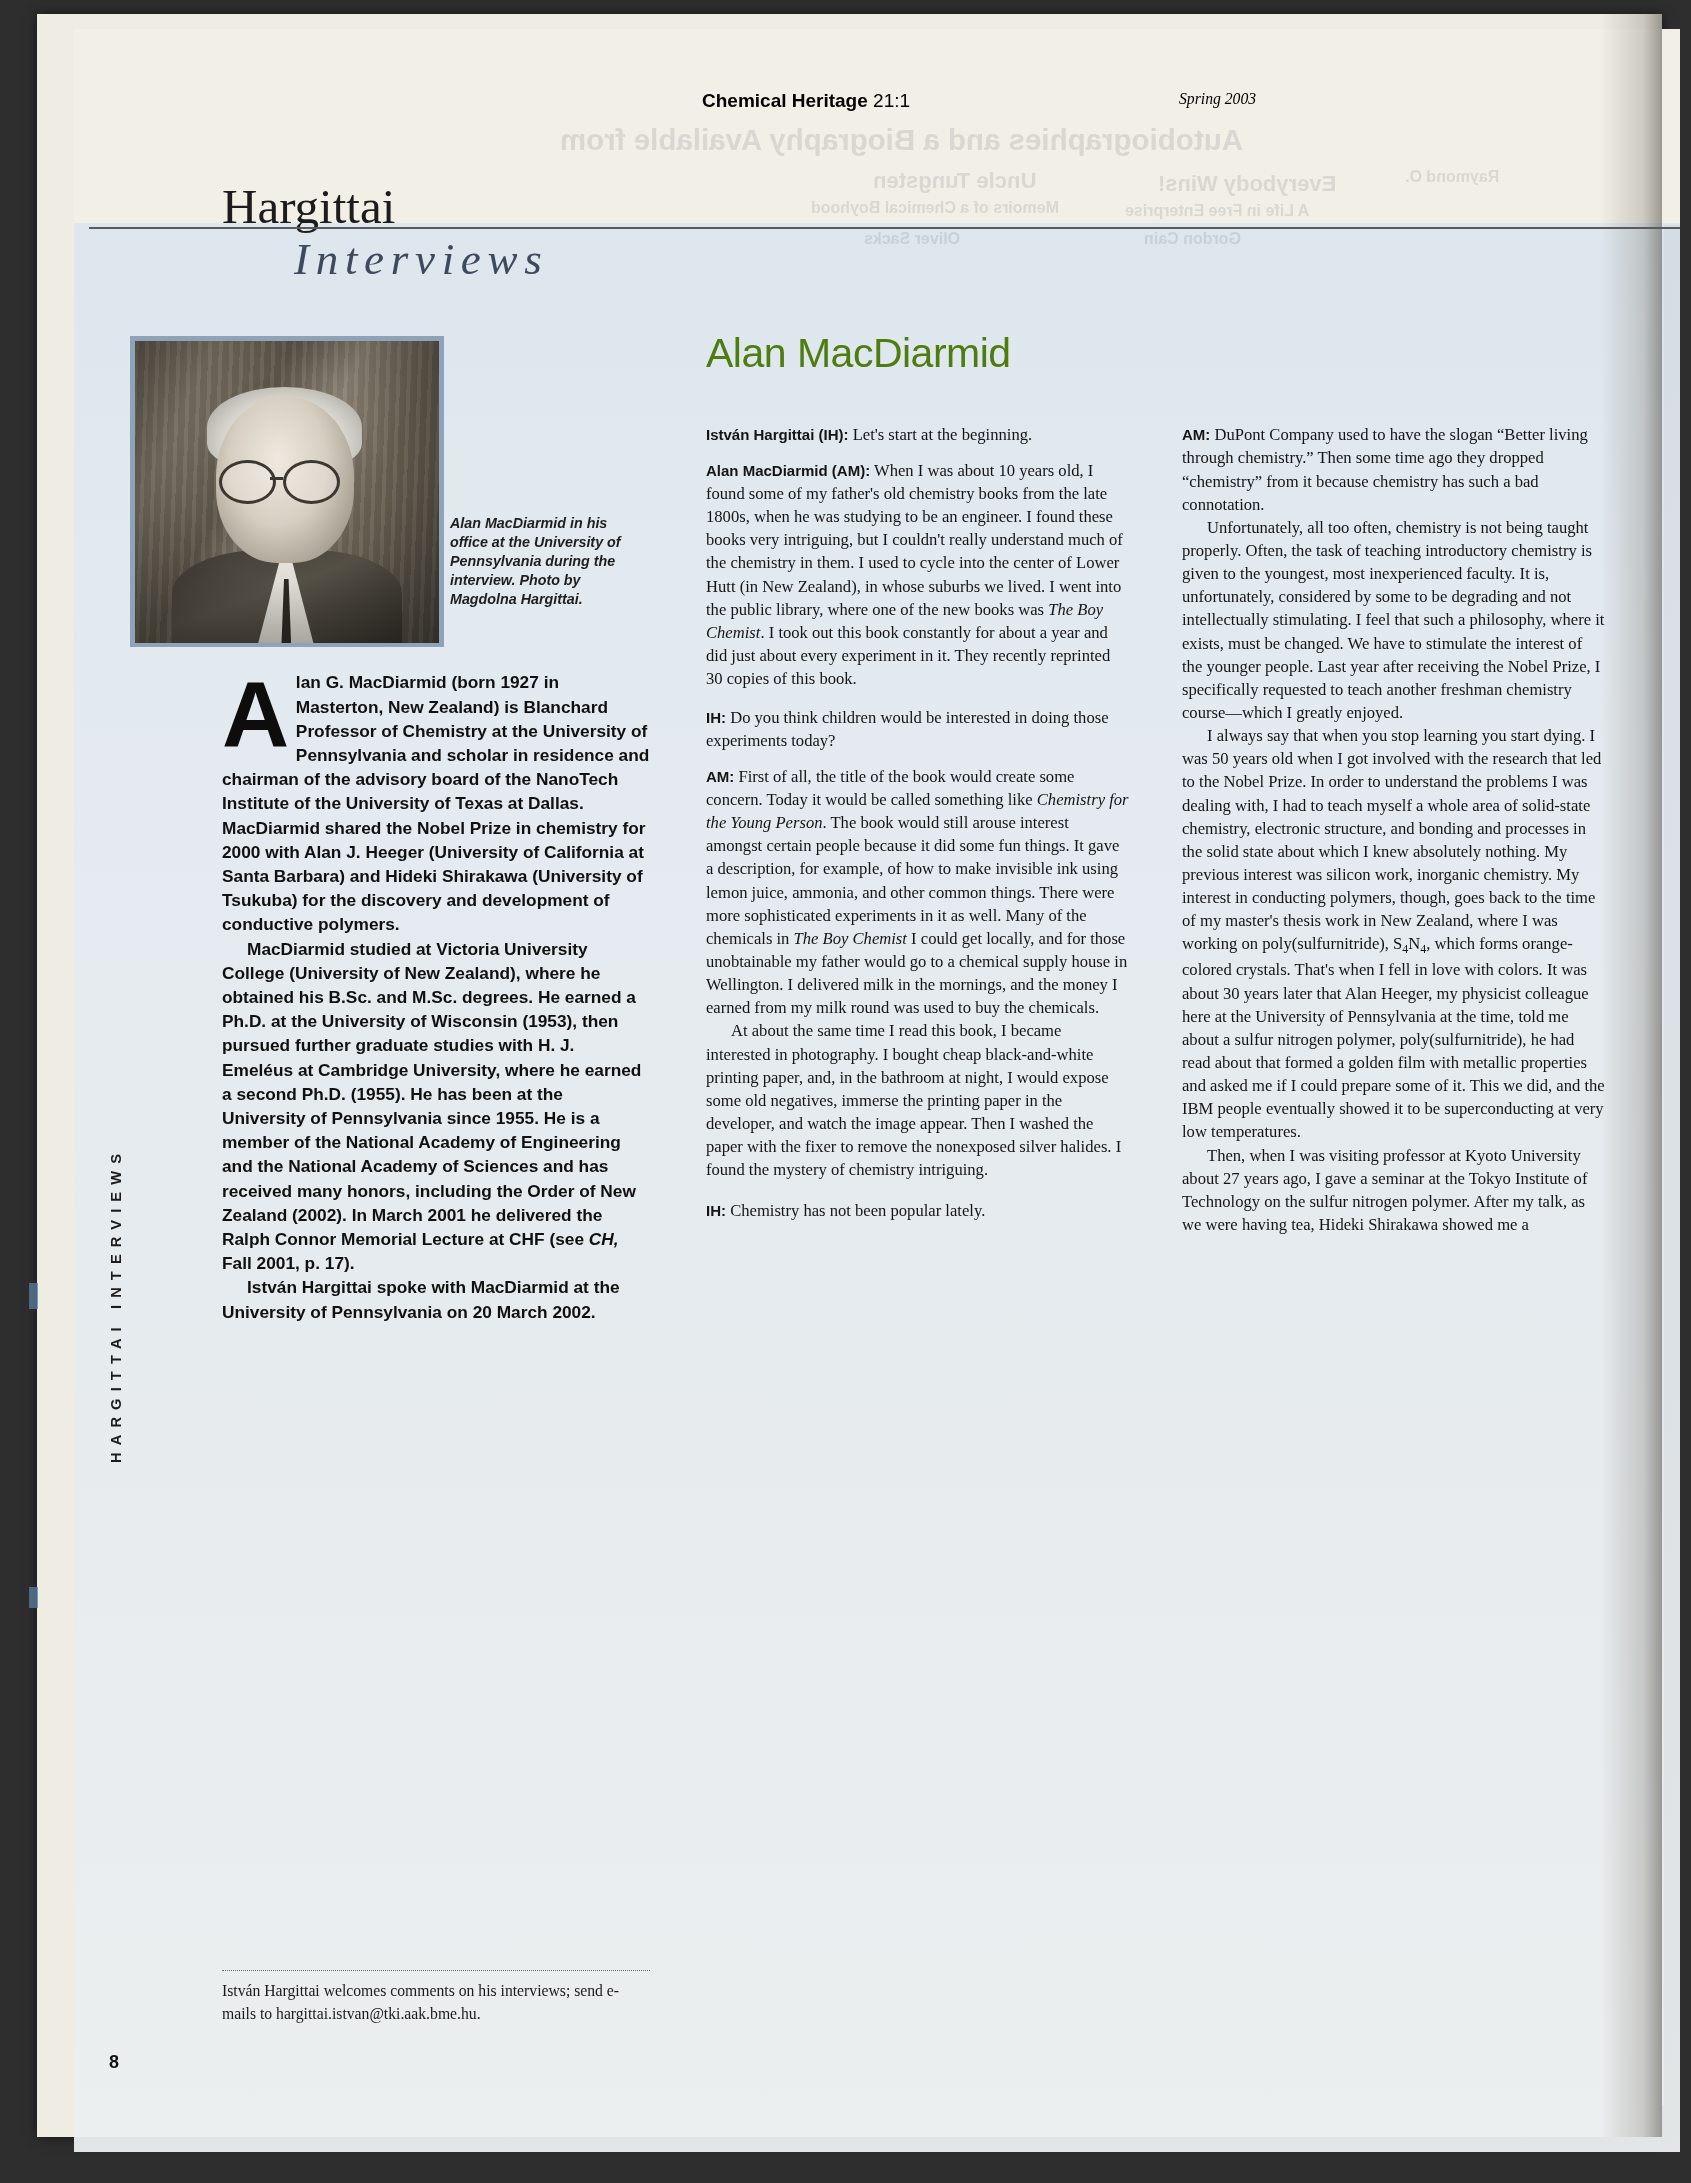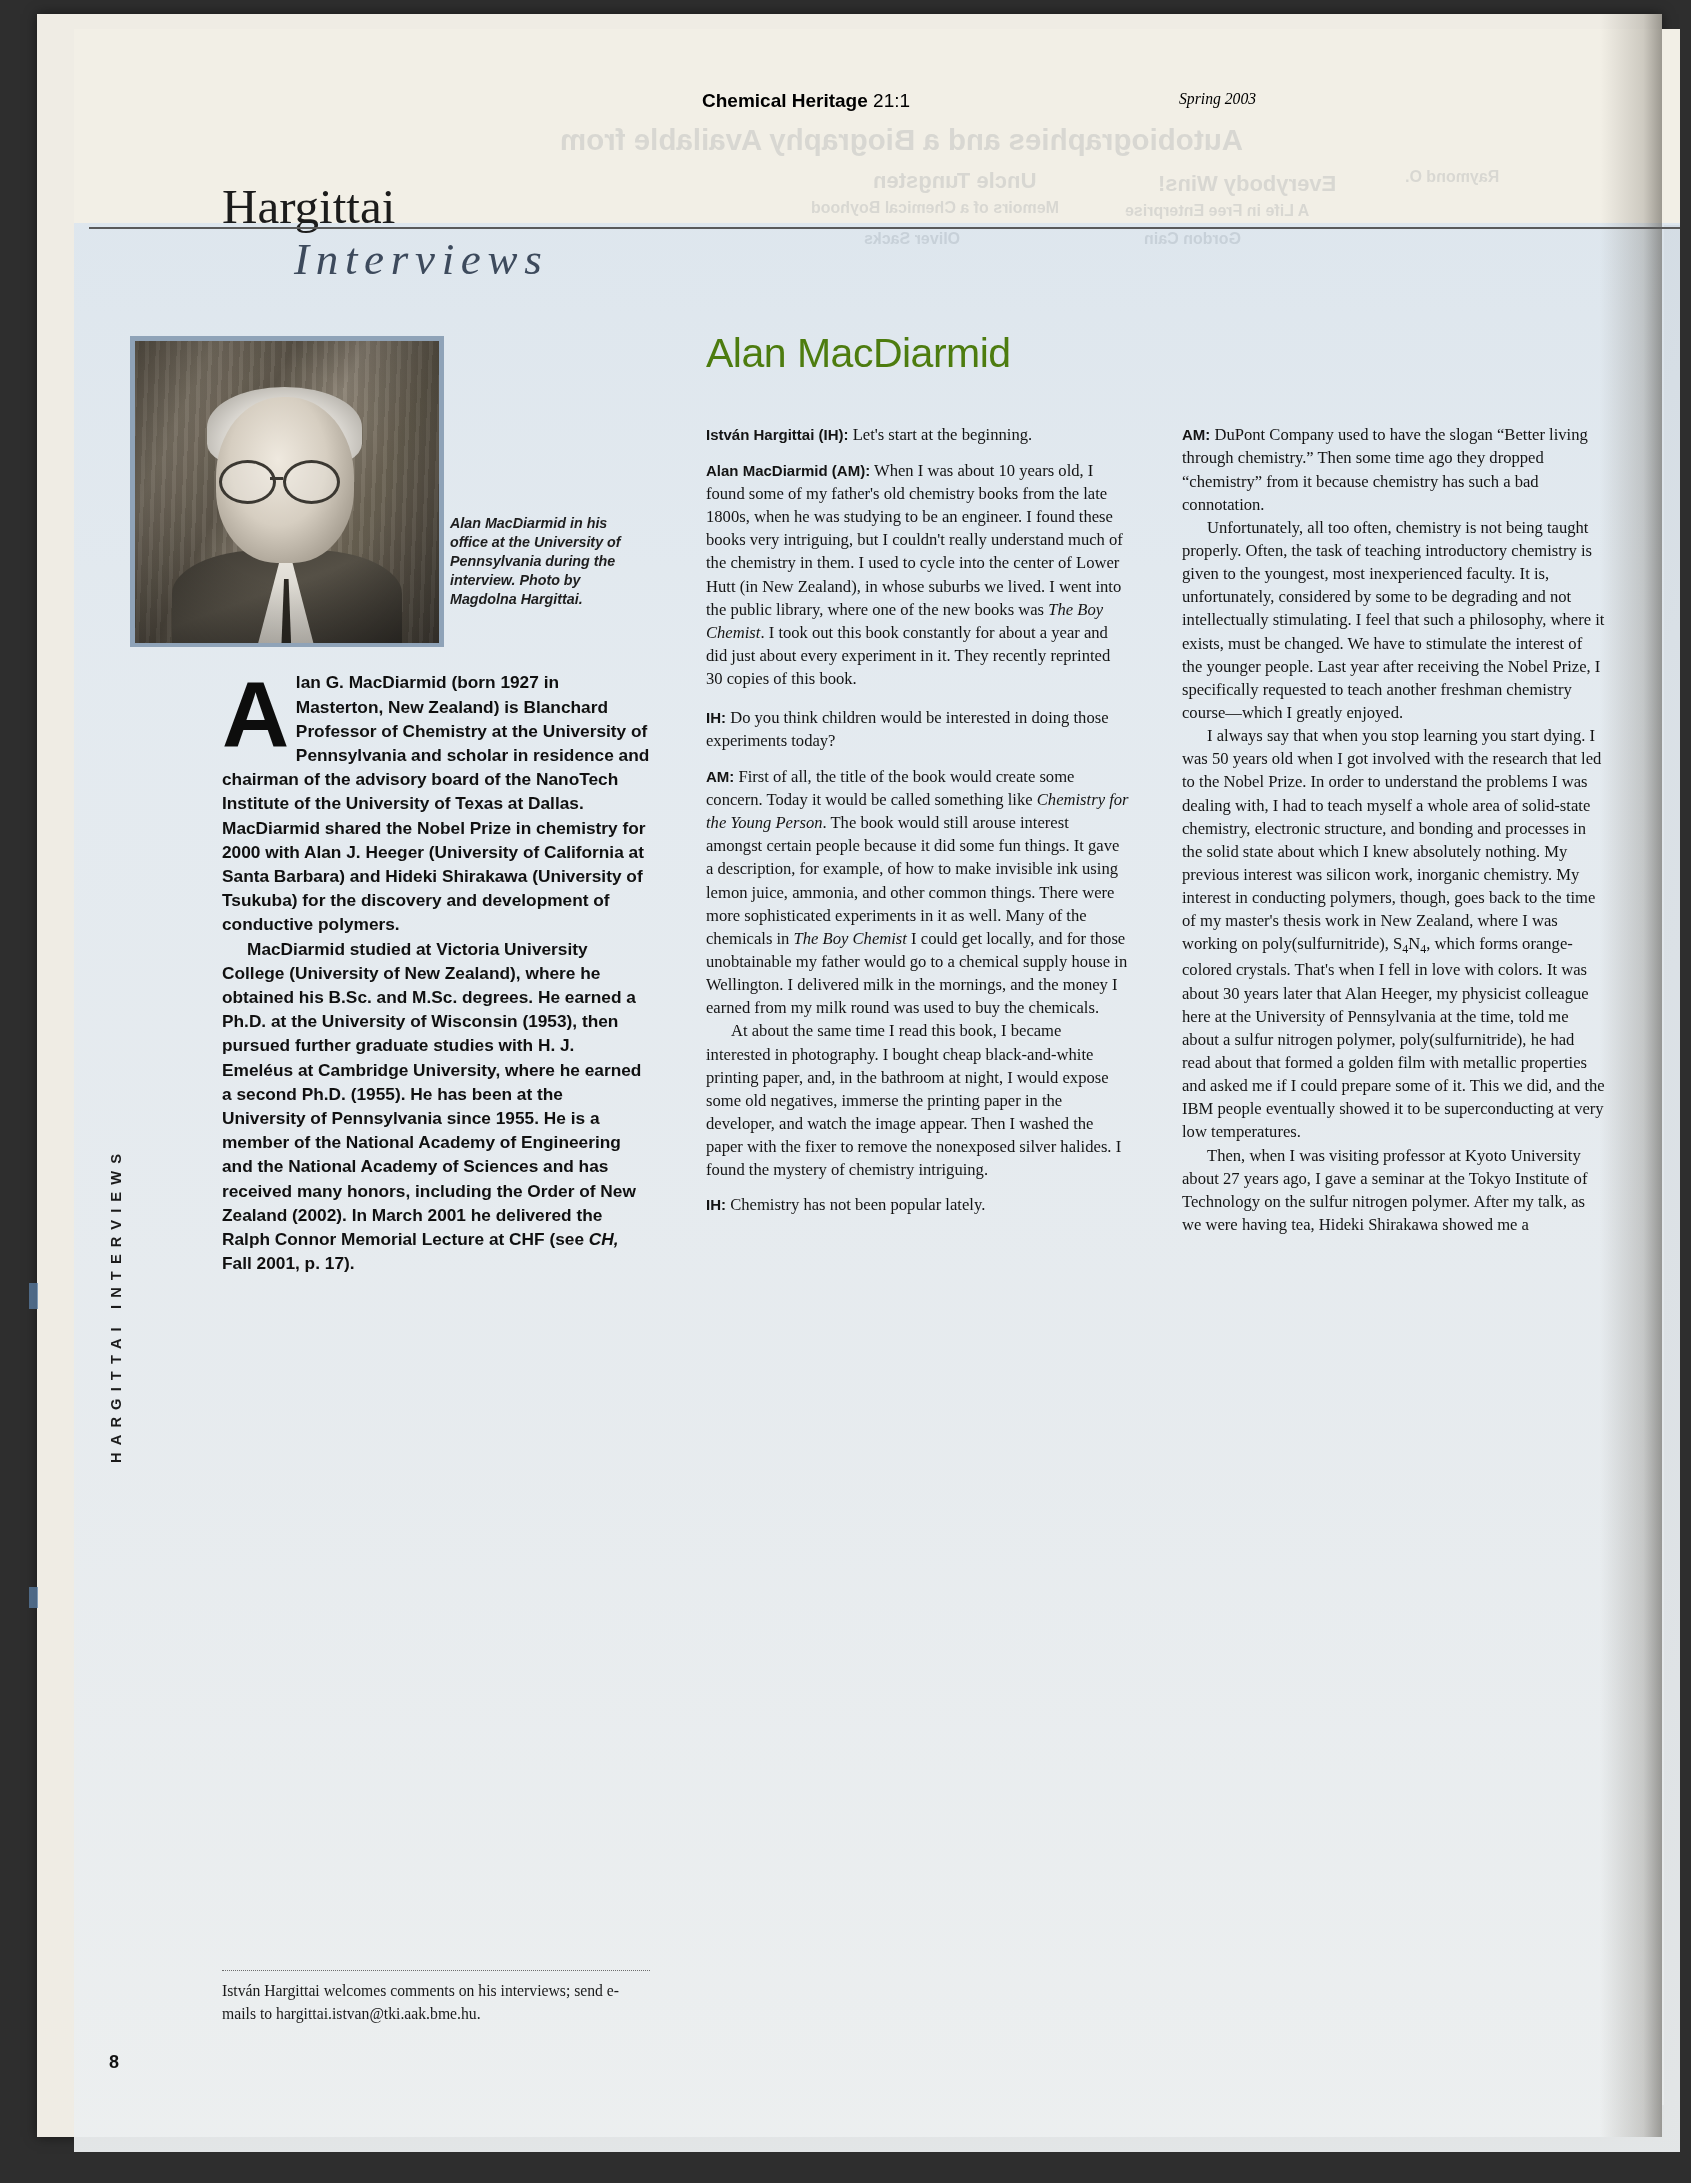--- a/index.html
+++ b/index.html
@@ -358,32 +358,33 @@
         <div class="ph-glass r"></div>
         <div class="ph-bridge"></div>
         <div class="ph-vignette"></div>
       </div>
     </div>
     <div class="photo-caption">Alan MacDiarmid in his office at the University of Pennsylvania during the interview. Photo by Magdolna Hargittai.</div>
 
     <div class="col-left">
       <p><span class="dropcap">A</span><span>lan G. MacDiarmid (born 1927 in Masterton, New Zealand) is Blanchard Professor of Chemistry at the University of Pennsylvania and scholar in residence and chairman of the advisory board of the NanoTech Institute of the University of Texas at Dallas. MacDiarmid shared the Nobel Prize in chemistry for 2000 with Alan J. Heeger (University of California at Santa Barbara) and Hideki Shirakawa (University of Tsukuba) for the discovery and development of conductive polymers.</span></p>
       <p><span>MacDiarmid studied at Victoria University College (University of New Zealand), where he obtained his B.Sc. and M.Sc. degrees. He earned a Ph.D. at the University of Wisconsin (1953), then pursued further graduate studies with H. J. Emeléus at Cambridge University, where he earned a second Ph.D. (1955). He has been at the University of Pennsylvania since 1955. He is a member of the National Academy of Engineering and the National Academy of Sciences and has received many honors, including the Order of New Zealand (2002). In March 2001 he delivered the Ralph Connor Memorial Lecture at CHF (see </span><i>CH,</i><span> Fall 2001, p. 17).</span></p>
+      <p>István Hargittai spoke with MacDiarmid at the University of Pennsylvania on 20 March 2002.</p>
     </div>
 
     <div class="dotted-rule"></div>
     <div class="contact-note">István Hargittai welcomes comments on his interviews; send e-mails to hargittai.istvan@tki.aak.bme.hu.</div>
 
     <div class="col col-mid">
       <p><span class="spk">István Hargittai (IH):</span><span> Let's start at the beginning.</span></p>
       <p style="margin-top:12.4px;"><span class="spk">Alan MacDiarmid (AM):</span><span> When I was about 10 years old, I found some of my father's old chemistry books from the late 1800s, when he was studying to be an engineer. I found these books very intriguing, but I couldn't really understand much of the chemistry in them. I used to cycle into the center of Lower Hutt (in New Zealand), in whose suburbs we lived. I went into the public library, where one of the new books was </span><i>The Boy Chemist</i><span>. I took out this book constantly for about a year and did just about every experiment in it. They recently reprinted 30 copies of this book.</span></p>
       <p style="margin-top:16px;"><span class="spk">IH:</span><span> Do you think children would be interested in doing those experiments today?</span></p>
       <p style="margin-top:12.4px;"><span class="spk">AM:</span><span> First of all, the title of the book would create some concern. Today it would be called something like </span><i>Chemistry for the Young Person</i><span>. The book would still arouse interest amongst certain people because it did some fun things. It gave a description, for example, of how to make invisible ink using lemon juice, ammonia, and other common things. There were more sophisticated experiments in it as well. Many of the chemicals in </span><i>The Boy Chemist</i><span> I could get locally, and for those unobtainable my father would go to a chemical supply house in Wellington. I delivered milk in the mornings, and the money I earned from my milk round was used to buy the chemicals.</span></p>
       <p class="ind">At about the same time I read this book, I became interested in photography. I bought cheap black-and-white printing paper, and, in the bathroom at night, I would expose some old negatives, immerse the printing paper in the developer, and watch the image appear. Then I washed the paper with the fixer to remove the nonexposed silver halides. I found the mystery of chemistry intriguing.</p>
-      <p style="margin-top:12px;"><span class="spk">IH:</span><span> Chemistry has not been popular lately.</span></p>
+      <p style="margin-top:18px;"><span class="spk">IH:</span><span> Chemistry has not been popular lately.</span></p>
     </div>
 
     <div class="col col-right">
       <p><span class="spk">AM:</span><span> DuPont Company used to have the slogan “Better living through chemistry.” Then some time ago they dropped “chemistry” from it because chemistry has such a bad connotation.</span></p>
       <p class="ind">Unfortunately, all too often, chemistry is not being taught properly. Often, the task of teaching introductory chemistry is given to the youngest, most inexperienced faculty. It is, unfortunately, considered by some to be degrading and not intellectually stimulating. I feel that such a philosophy, where it exists, must be changed. We have to stimulate the interest of the younger people. Last year after receiving the Nobel Prize, I specifically requested to teach another freshman chemistry course—which I greatly enjoyed.</p>
       <p class="ind"><span>I always say that when you stop learning you start dying. I was 50 years old when I got involved with the research that led to the Nobel Prize. In order to understand the problems I was dealing with, I had to teach myself a whole area of solid-state chemistry, electronic structure, and bonding and processes in the solid state about which I knew absolutely nothing. My previous interest was silicon work, inorganic chemistry. My interest in conducting polymers, though, goes back to the time of my master's thesis work in New Zealand, where I was working on poly(sulfurnitride), </span><span>S<sub>4</sub>N<sub>4</sub></span><span>, which forms orange-colored crystals. That's when I fell in love with colors. It was about 30 years later that Alan Heeger, my physicist colleague here at the University of Pennsylvania at the time, told me about a sulfur nitrogen polymer, poly(sulfurnitride), he had read about that formed a golden film with metallic properties and asked me if I could prepare some of it. This we did, and the IBM people eventually showed it to be superconducting at very low temperatures.</span></p>
       <p class="ind">Then, when I was visiting professor at Kyoto University about 27 years ago, I gave a seminar at the Tokyo Institute of Technology on the sulfur nitrogen polymer. After my talk, as we were having tea, Hideki Shirakawa showed me a</p>
     </div>
 
     <div class="sidetab">HARGITTAI INTERVIEWS</div>

